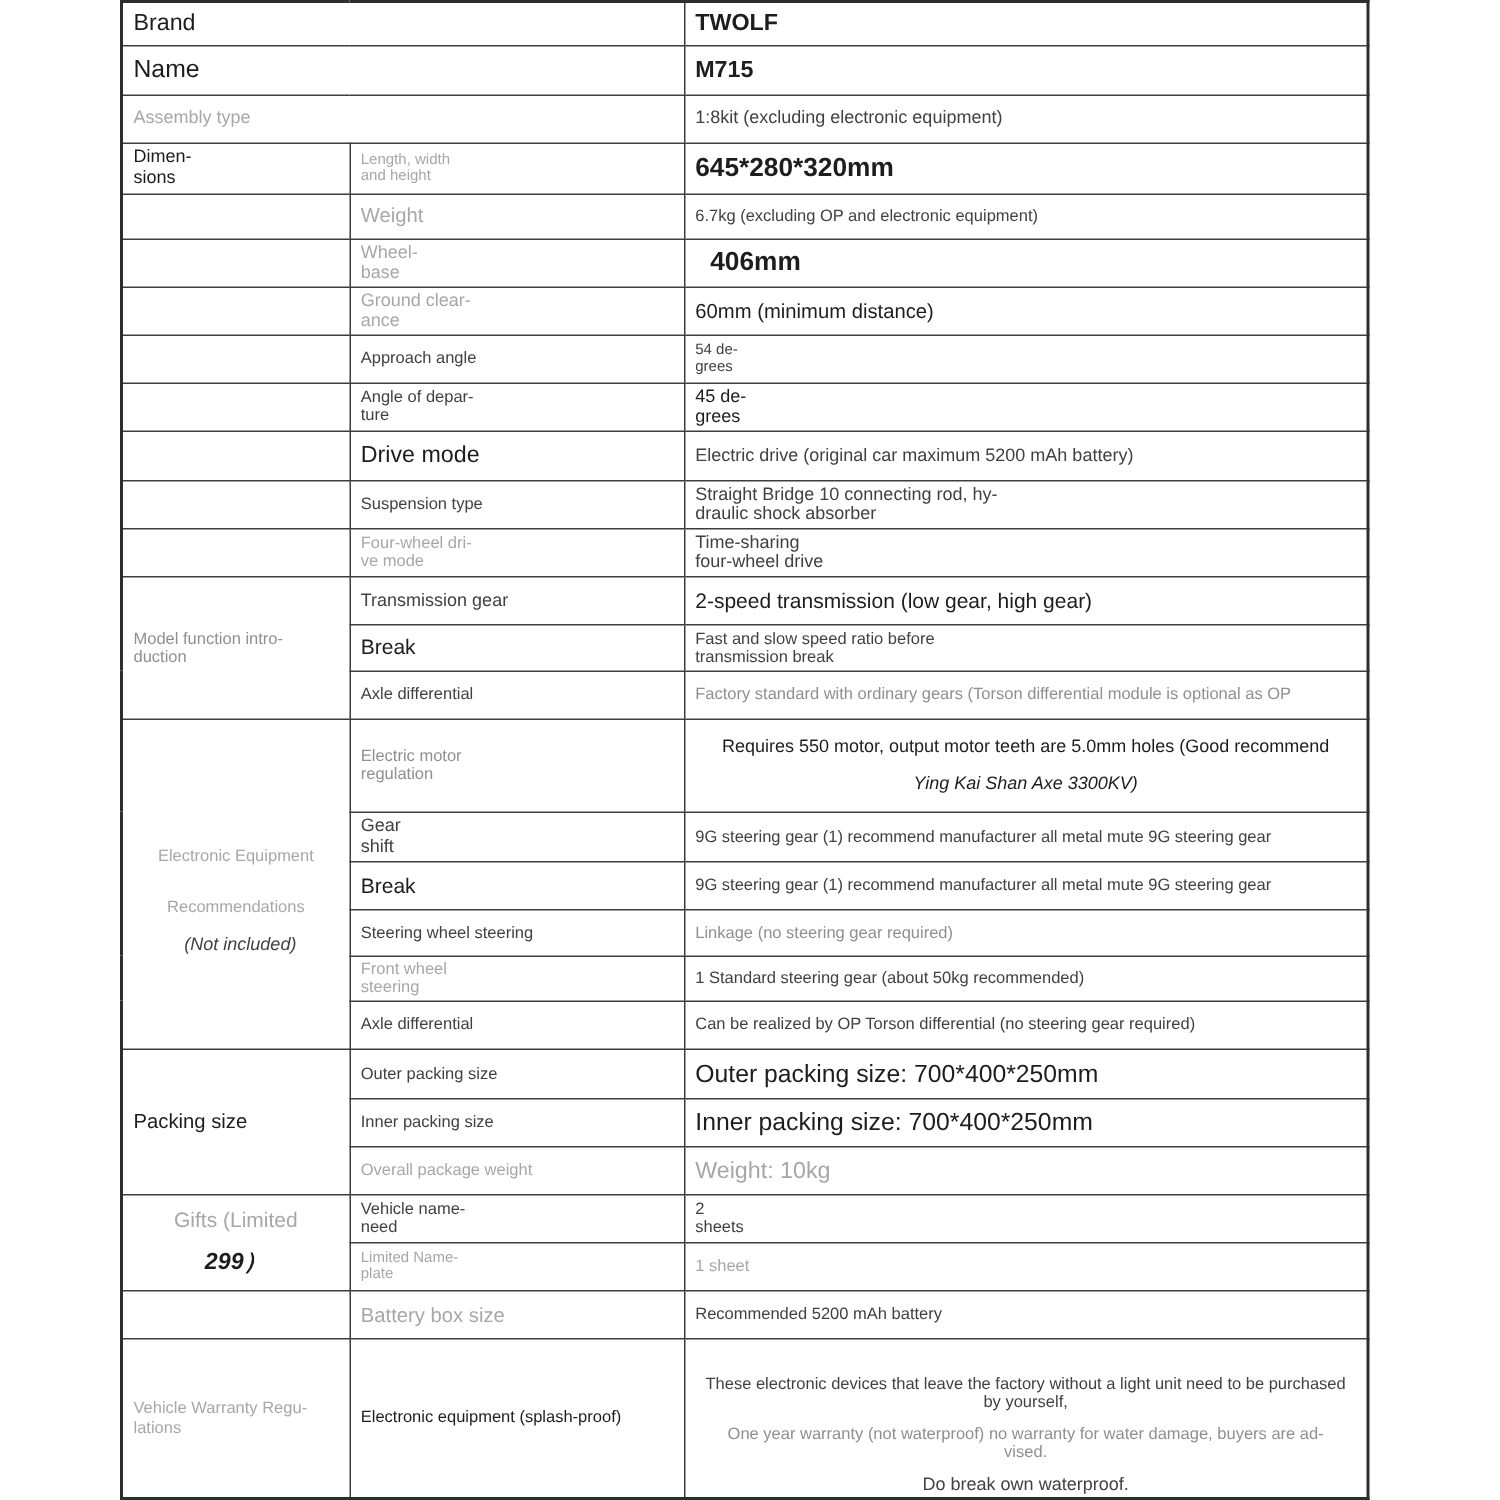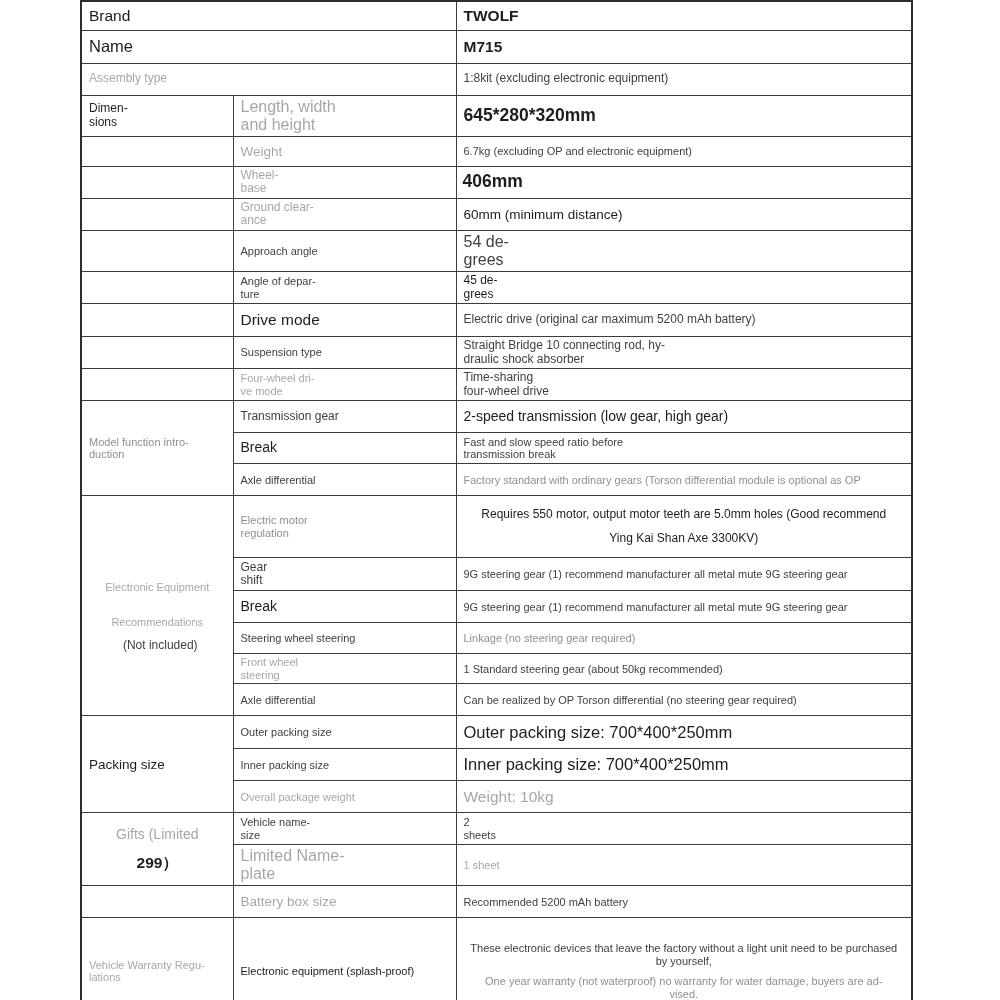--- a/index.html
+++ b/index.html
@@ -6,25 +6,25 @@
     font-family:"Liberation Sans","DejaVu Sans",sans-serif;}
   .sheet{position:absolute;left:80px;top:0;}
   table.spec{border-collapse:collapse;table-layout:fixed;width:833px;background:#ffffff;
     border:2px solid #2d2d2d;}
   td{border:1.5px solid #3d3d3d;padding:2px 7px;vertical-align:middle;line-height:1.13;
     white-space:pre-line;overflow:hidden;color:#414141;font-size:11px;word-wrap:break-word;}
   td div{white-space:pre-line;text-align:center;}
   
   .g{color:#a7a7a7;} .g2{color:#8f8f8f;} .m{color:#414141;} .d{color:#1d1d1d;}
   
-  .f10{font-size:16px;} .f11{font-size:11px;margin-top:22px;} .f12{font-size:12px;} .f13{font-size:13.5px;}
+  .f10{font-size:10px;} .f11{font-size:11px;margin-top:22px;} .f12{font-size:12px;} .f13{font-size:13.5px;}
   .f14{font-size:14px;} .f15{font-size:15.5px;} .f16{font-size:16.5px;} .f17{font-size:17.5px;}
   .b{font-weight:bold;}
-  .pl2{padding-left:6px;}
-  .para{margin-top:11px;}
+  .pl2{padding-left:17px;}
+  .para{margin-top:11px;font-style:italic;}
   .para8{margin-top:8px;}
   .ind{margin-left:6px;}
 </style>
 </head>
 <body>
 
 <div class="sheet">
   <table class="spec">
     <colgroup>
         <col style="width: 152px;">
@@ -151,21 +151,21 @@
           <td class="m f11">Inner packing size</td>
           <td class="d f16">Inner packing size: 700*400*250mm</td>
         </tr>
         <tr style="height: 32px;">
           <td class="g f11">Overall package weight</td>
           <td class="g f15">Weight: 10kg</td>
         </tr>
         <tr style="height: 32px;">
           <td rowspan="2" class="f14"><div class="g f14">Gifts (Limited</div><div class="d f15 b para">299）</div></td>
           <td class="m f11">Vehicle name-
-size</td>
+need</td>
           <td class="m f11">2
 sheets</td>
         </tr>
         <tr style="height: 32px;">
           <td class="g f10">Limited Name-
 plate</td>
           <td class="g f11">1 sheet</td>
         </tr>
         <tr style="height: 32px;">
           <td></td>

